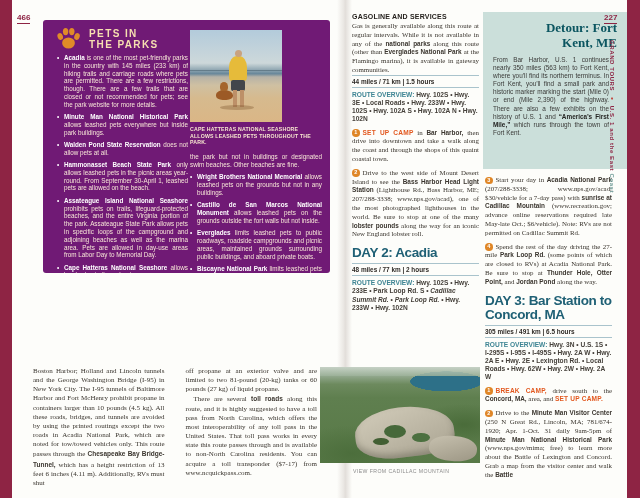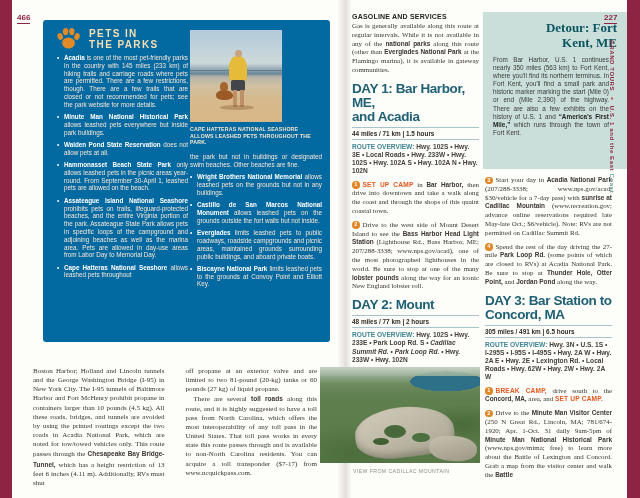--- a/index.html
+++ b/index.html
@@ -14,22 +14,22 @@
   .gutter { position:absolute; top:0; bottom:0; left:337px; width:15px;
             background:linear-gradient(90deg, rgba(0,0,0,0) 0%, rgba(60,30,20,0.10) 45%, rgba(60,30,20,0.14) 55%, rgba(0,0,0,0) 100%); }
 
   
   .pagenum { position:absolute; font-family:"Liberation Sans",sans-serif; font-weight:bold;
              font-size:8px; color:#8e2444; border-bottom:1px solid #8e2444; padding-bottom:1px; }
   .pagenum-l { left:17px; top:13px; }
   .pagenum-r { left:604px; top:13px; }
 
   
-  .pets-box { position:absolute; left:43px; top:20px; width:287px; height:322px;
-              background:#0369a1; border-radius:3px; overflow:hidden; }
+  .pets-box { position:absolute; left:43px; top:20px; width:287px; height:253px;
+              background:#701a75; border-radius:3px; overflow:hidden; }
   .pb-head { position:absolute; left:13px; top:7px; display:flex; align-items:center; }
   .paw { width:25px; height:23px; }
   .pb-title { margin-left:8px; font-family:"Liberation Sans",sans-serif; font-weight:bold;
               font-size:10px; line-height:11px; letter-spacing:1.4px; color:#f6dfb0; white-space:pre-line; }
   .pb-col { position:absolute; font-family:"Liberation Sans",sans-serif; font-size:6.3px;
             line-height:7.8px; color:#f8e7d8; text-align:justify; }
   .pb-col-l { left:14px; top:34px; width:131px; }
   .pb-col-r { left:147px; top:10px; width:132px; }
   .pb-item { position:relative; padding-left:7px; margin-bottom:4.5px; }
   .pb-item::before { content:"•"; position:absolute; left:0; top:0; color:#fff; }
@@ -177,28 +177,26 @@
   <div class="lp-body">
     <p class="j"><span>Boston Harbor; Holland and Lincoln tunnels and the George Washington Bridge (I-95) in New York City. The I-95 tunnels of Baltimore Harbor and Fort McHenry prohibit propane in containers larger than 10 pounds (4.5 kg). All these roads, bridges, and tunnels are avoided by using the printed routings except the two roads in Acadia National Park, which are noted for tow/towed vehicles only. This route passes through the </span><span class="r-b">Chesapeake Bay Bridge-Tunnel,</span><span> which has a height restriction of 13 feet 6 inches (4.11 m). Additionally, RVs must shut</span></p>
     <p class="j"><span>off propane at an exterior valve and are limited to two 81-pound (20-kg) tanks or 60 pounds (27 kg) of liquid propane.</span></p>
     <p class="j ind"><span>There are several </span><span class="r-b">toll roads</span><span> along this route, and it is highly suggested to have a toll pass from North Carolina, which offers the most interoperability of any toll pass in the United States. That toll pass works in every state this route passes through and is available to non-North Carolina residents. You can acquire a toll transponder ($7-17) from www.ncquickpass.com.</span></p>
   </div>
 
   <div class="rp-main">
     <h4 class="svc-head">GASOLINE AND SERVICES</h4>
     <p class="para"><span>Gas is generally available along this route at regular intervals. While it is not available in any of the </span><span class="r-b">national parks</span><span> along this route (other than </span><span class="r-b">Everglades National Park</span><span> at the Flamingo marina), it is available in gateway communities.</span></p>
 
-    <h2 class="day-title">DAY 1: Bar Harbor, ME,
-and Acadia</h2>
     <div class="stats">44 miles / 71 km | 1.5 hours</div>
     <p class="route"><span class="r-tl">ROUTE OVERVIEW: </span><span>Hwy. 102S • Hwy. 3E • Local Roads • Hwy. 233W • Hwy. 102S • Hwy. 102A S • Hwy. 102A N • Hwy. 102N</span></p>
     <p class="step"><span class="stepnum">1</span><span><span class="r-o">SET UP CAMP</span><span> in </span><span class="r-b">Bar Harbor,</span><span> then drive into downtown and take a walk along the coast and through the shops of this quaint coastal town.</span></span></p>
     <p class="step"><span class="stepnum">2</span><span><span>Drive to the west side of Mount Desert Island to see the </span><span class="r-b">Bass Harbor Head Light Station</span><span> (Lighthouse Rd., Bass Harbor, ME; 207/288-3338; www.nps.gov/acad), one of the most photographed lighthouses in the world. Be sure to stop at one of the many </span><span class="r-b">lobster pounds</span><span> along the way for an iconic New England lobster roll.</span></span></p>
 
-    <h2 class="day-title">DAY 2: Mount</h2>
+    <h2 class="day-title">DAY 2: Acadia</h2>
     <div class="stats">48 miles / 77 km | 2 hours</div>
     <p class="route"><span class="r-tl">ROUTE OVERVIEW: </span><span>Hwy. 102S • Hwy. 233E • Park Loop Rd. S • </span><span class="r-i">Cadillac Summit Rd.</span><span> • </span><span class="r-i">Park Loop Rd.</span><span> • Hwy. 233W • Hwy. 102N</span></p>
   </div>
 
   <div class="photo-cadillac">
     <div class="pc-ridge"></div>
     <div class="pc-rock1"></div>
     <div class="pc-rock2"></div>
     <div class="pc-bush"></div>
   </div>

